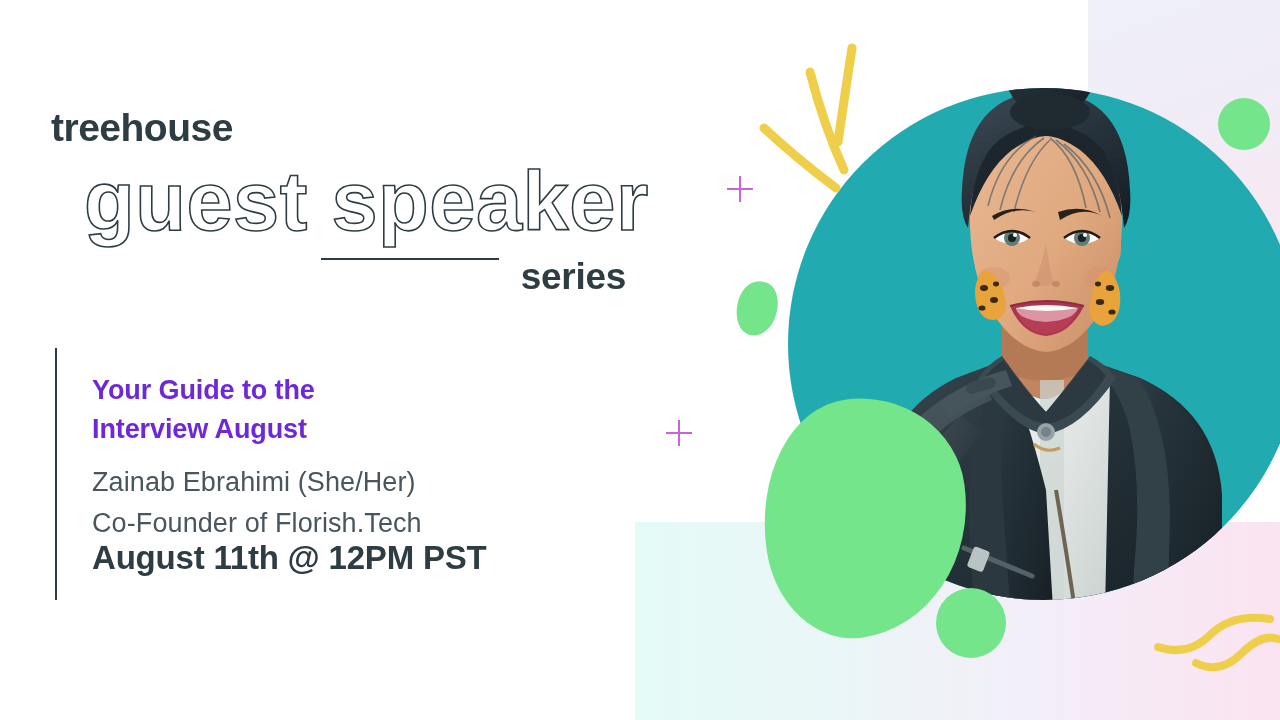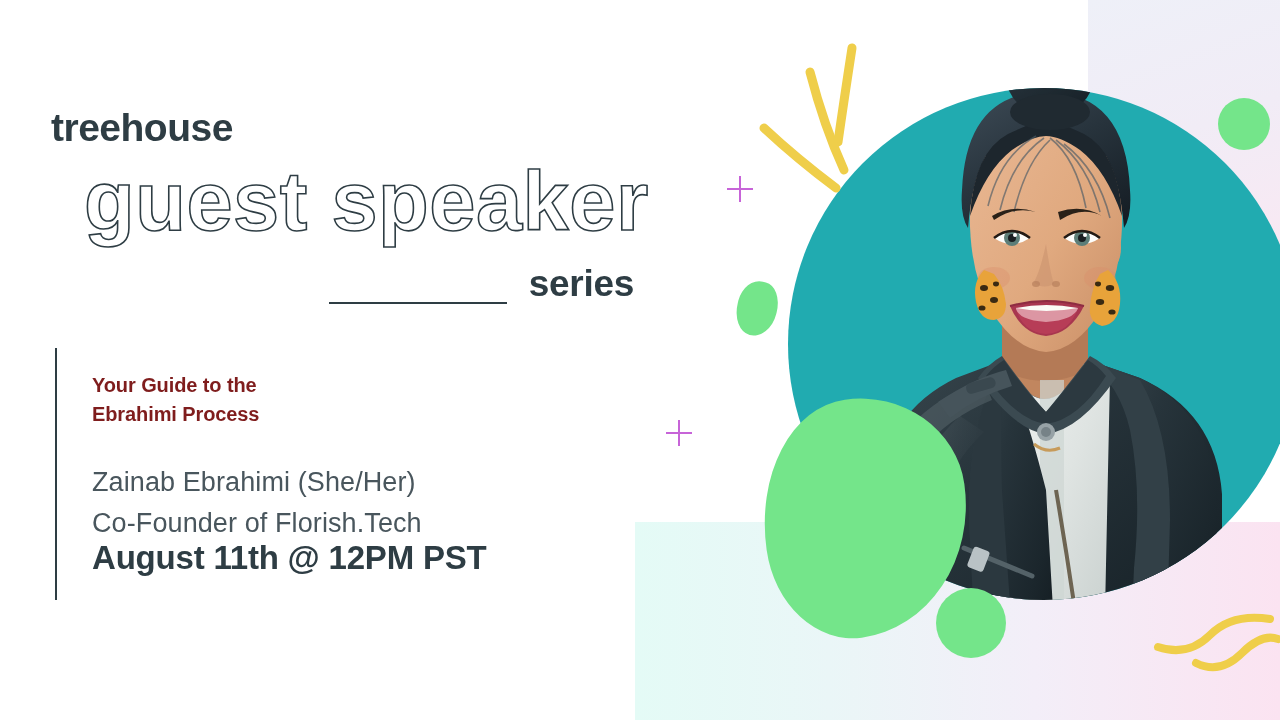--- a/index.html
+++ b/index.html
@@ -63,35 +63,35 @@
     position:absolute; left:46px; top:160px;
     font-size:83px; font-weight:700; letter-spacing:0.5px;
     line-height:1;
     color:transparent;
     -webkit-text-stroke:1.6px #2e3d44;
     white-space:nowrap;
     margin-left:38px;
   }
 
   .series-row {
-    position:absolute; left:54px; top:258px; width:580px; height:46px;
-    display:flex; align-items:flex-end; justify-content:flex-end; gap:22px;
+    position:absolute; left:46px; top:258px; width:580px; height:46px;
+    display:flex; align-items:flex-start; justify-content:flex-end; gap:22px;
   }
   .series-rule { width:178px; height:2px; background:#2e3d44; flex:none; }
   .series-word {
     font-size:37px; font-weight:700; letter-spacing:-0.3px;
     color:#2e3d44; line-height:1; padding-bottom:2px;
   }
 
   .vrule { position:absolute; left:55px; top:348px; width:2px; height:252px; background:#2e3d44; }
 
   .talk-title {
     position:absolute; left:92px; top:371px;
-    font-size:20px; font-weight:700; line-height:1.45;
-    color:#7f1d1d; letter-spacing:-0.1px;
+    font-size:27px; font-weight:700; line-height:1.45;
+    color:#6d28d9; letter-spacing:-0.1px;
   }
   .speaker {
     position:absolute; left:92px; top:462px;
     font-size:27px; font-weight:400; line-height:1.52;
     color:#49565d; letter-spacing:0.1px;
   }
   .datetime {
     position:absolute; left:92px; top:538px;
     font-size:33px; font-weight:700; line-height:1.2;
     color:#2e3d44; letter-spacing:-0.2px;text-align:right;
@@ -282,21 +282,21 @@
 
     <div class="series-row">
       <div class="series-rule"></div>
       <div class="series-word">series</div>
     </div>
 
     <div class="vrule"></div>
 
     <div class="talk-title">
       <div>Your Guide to the</div>
-      <div>Ebrahimi Process</div>
+      <div>Interview August</div>
     </div>
 
     <div class="speaker">
       <div>Zainab Ebrahimi (She/Her)</div>
       <div>Co-Founder of Florish.Tech</div>
     </div>
 
     <div class="datetime">August 11th @ 12PM PST</div>
   </div>
 

